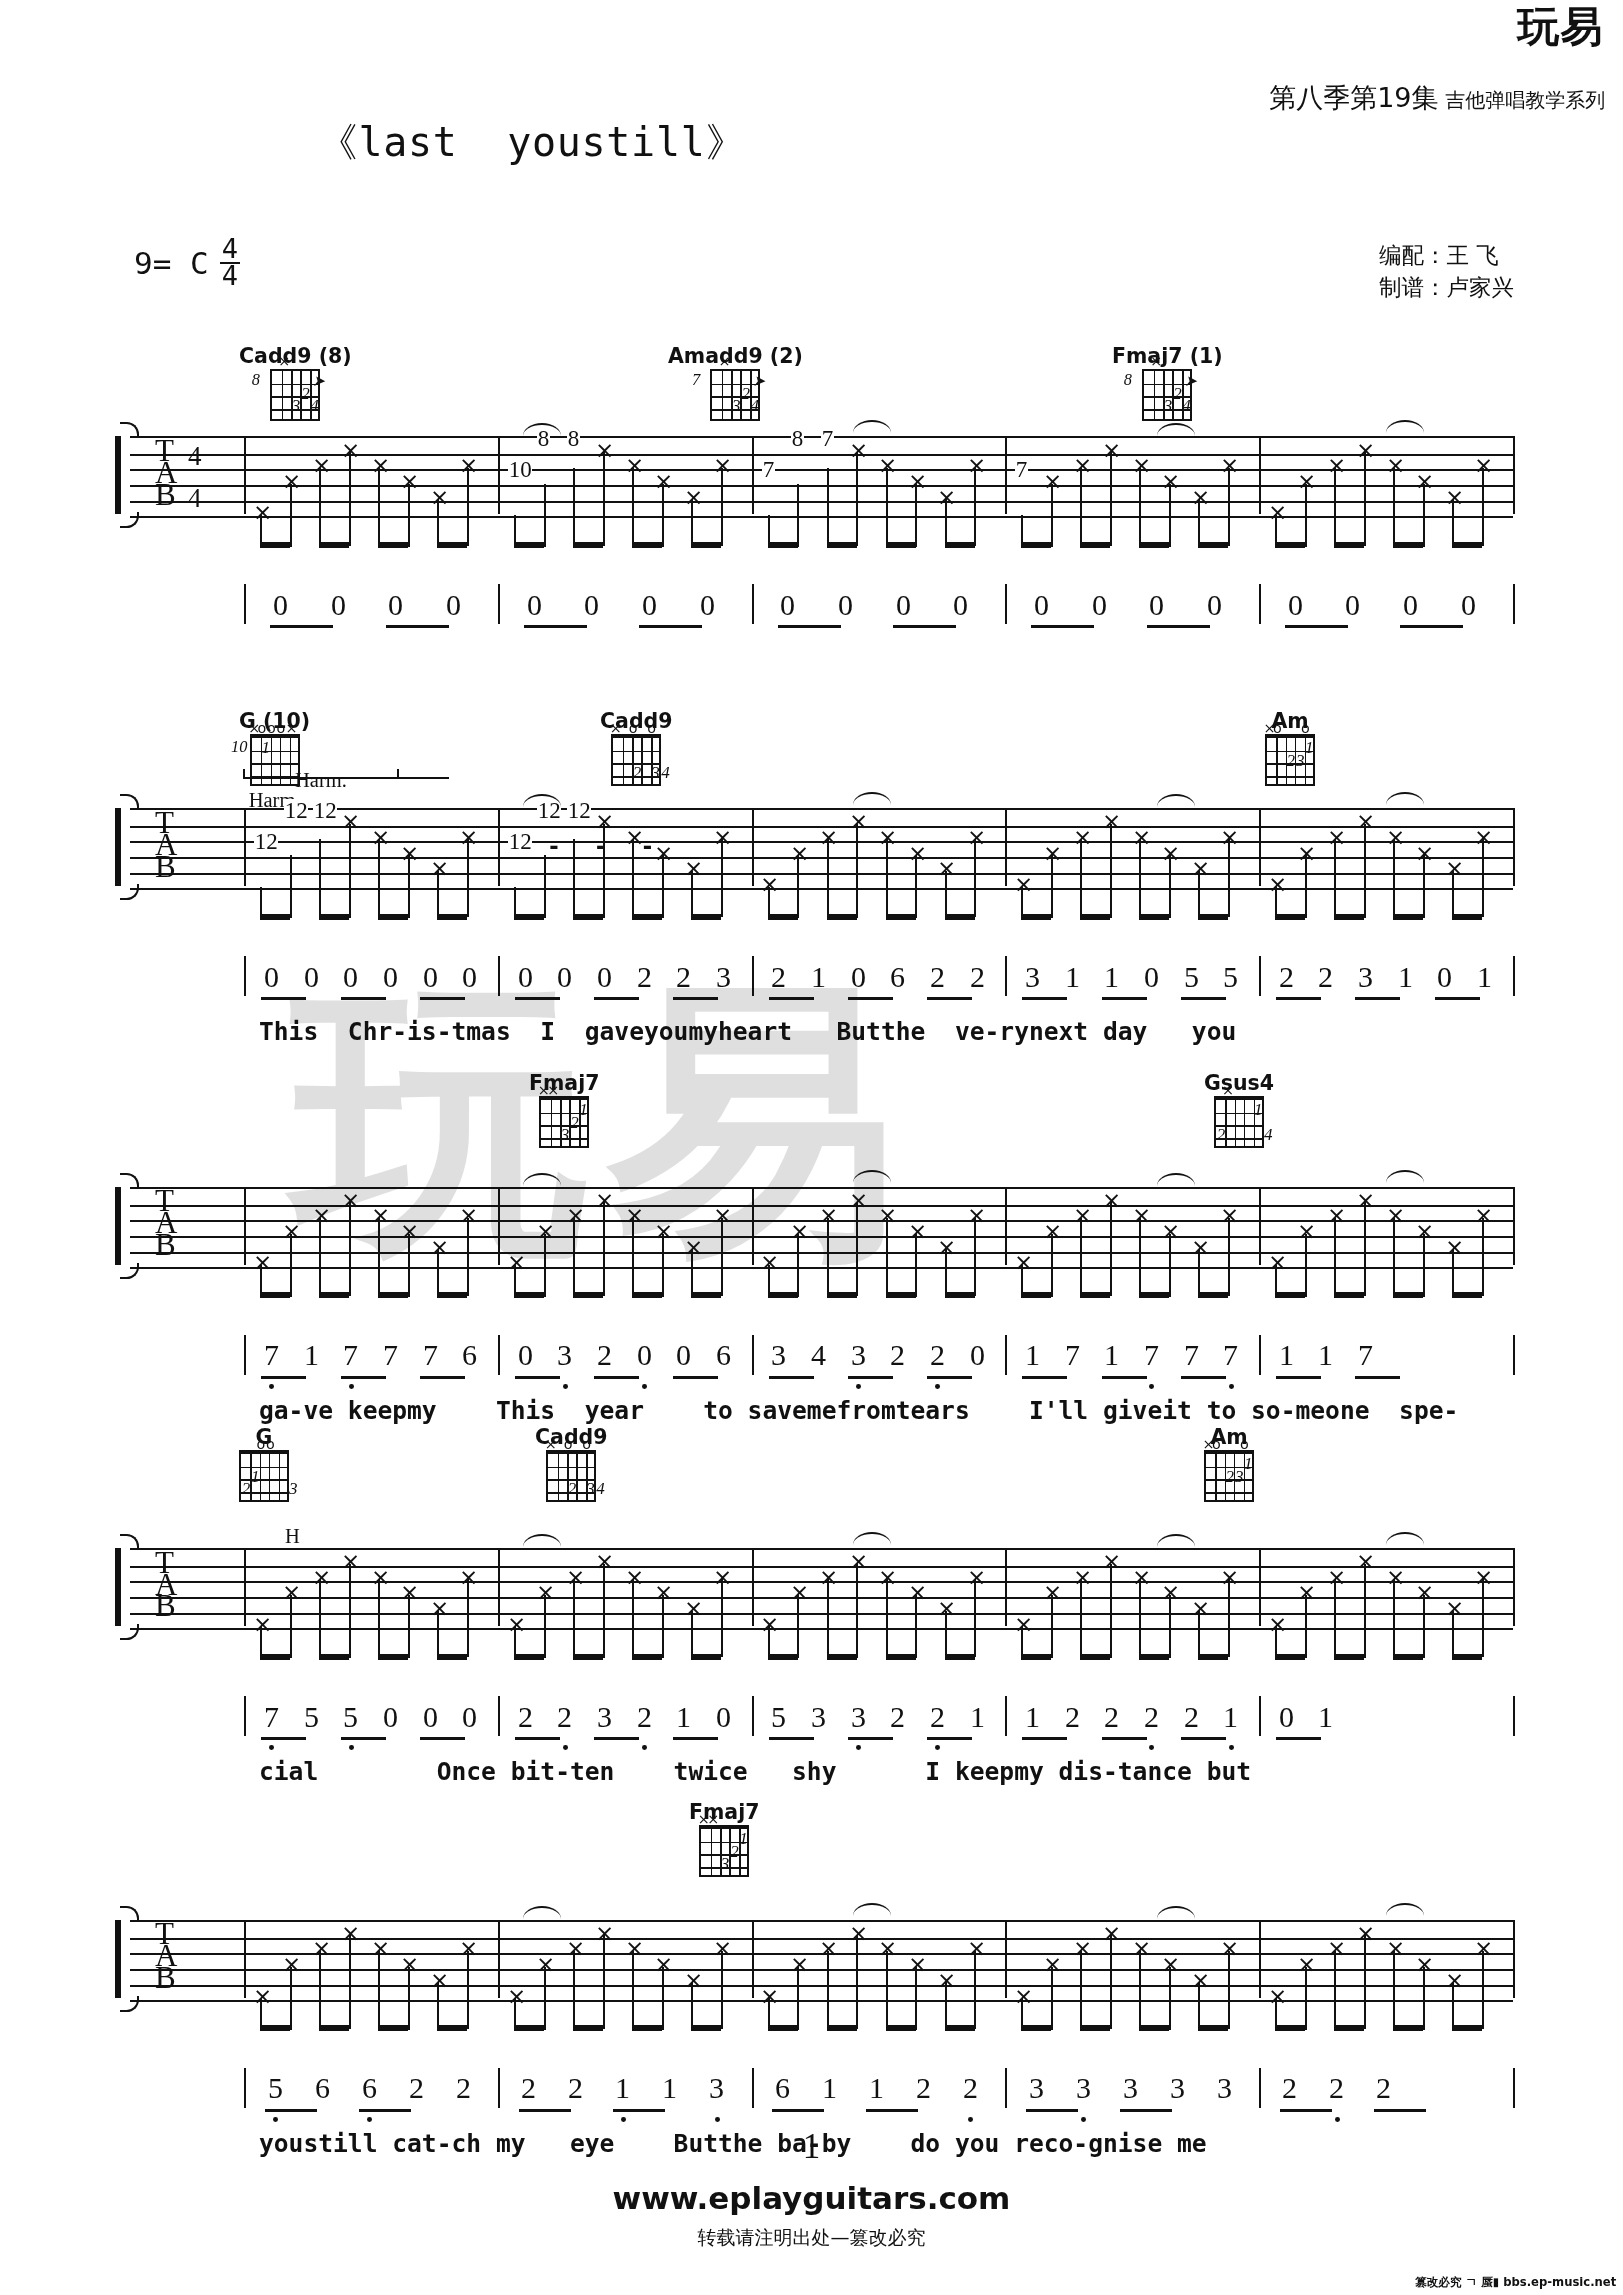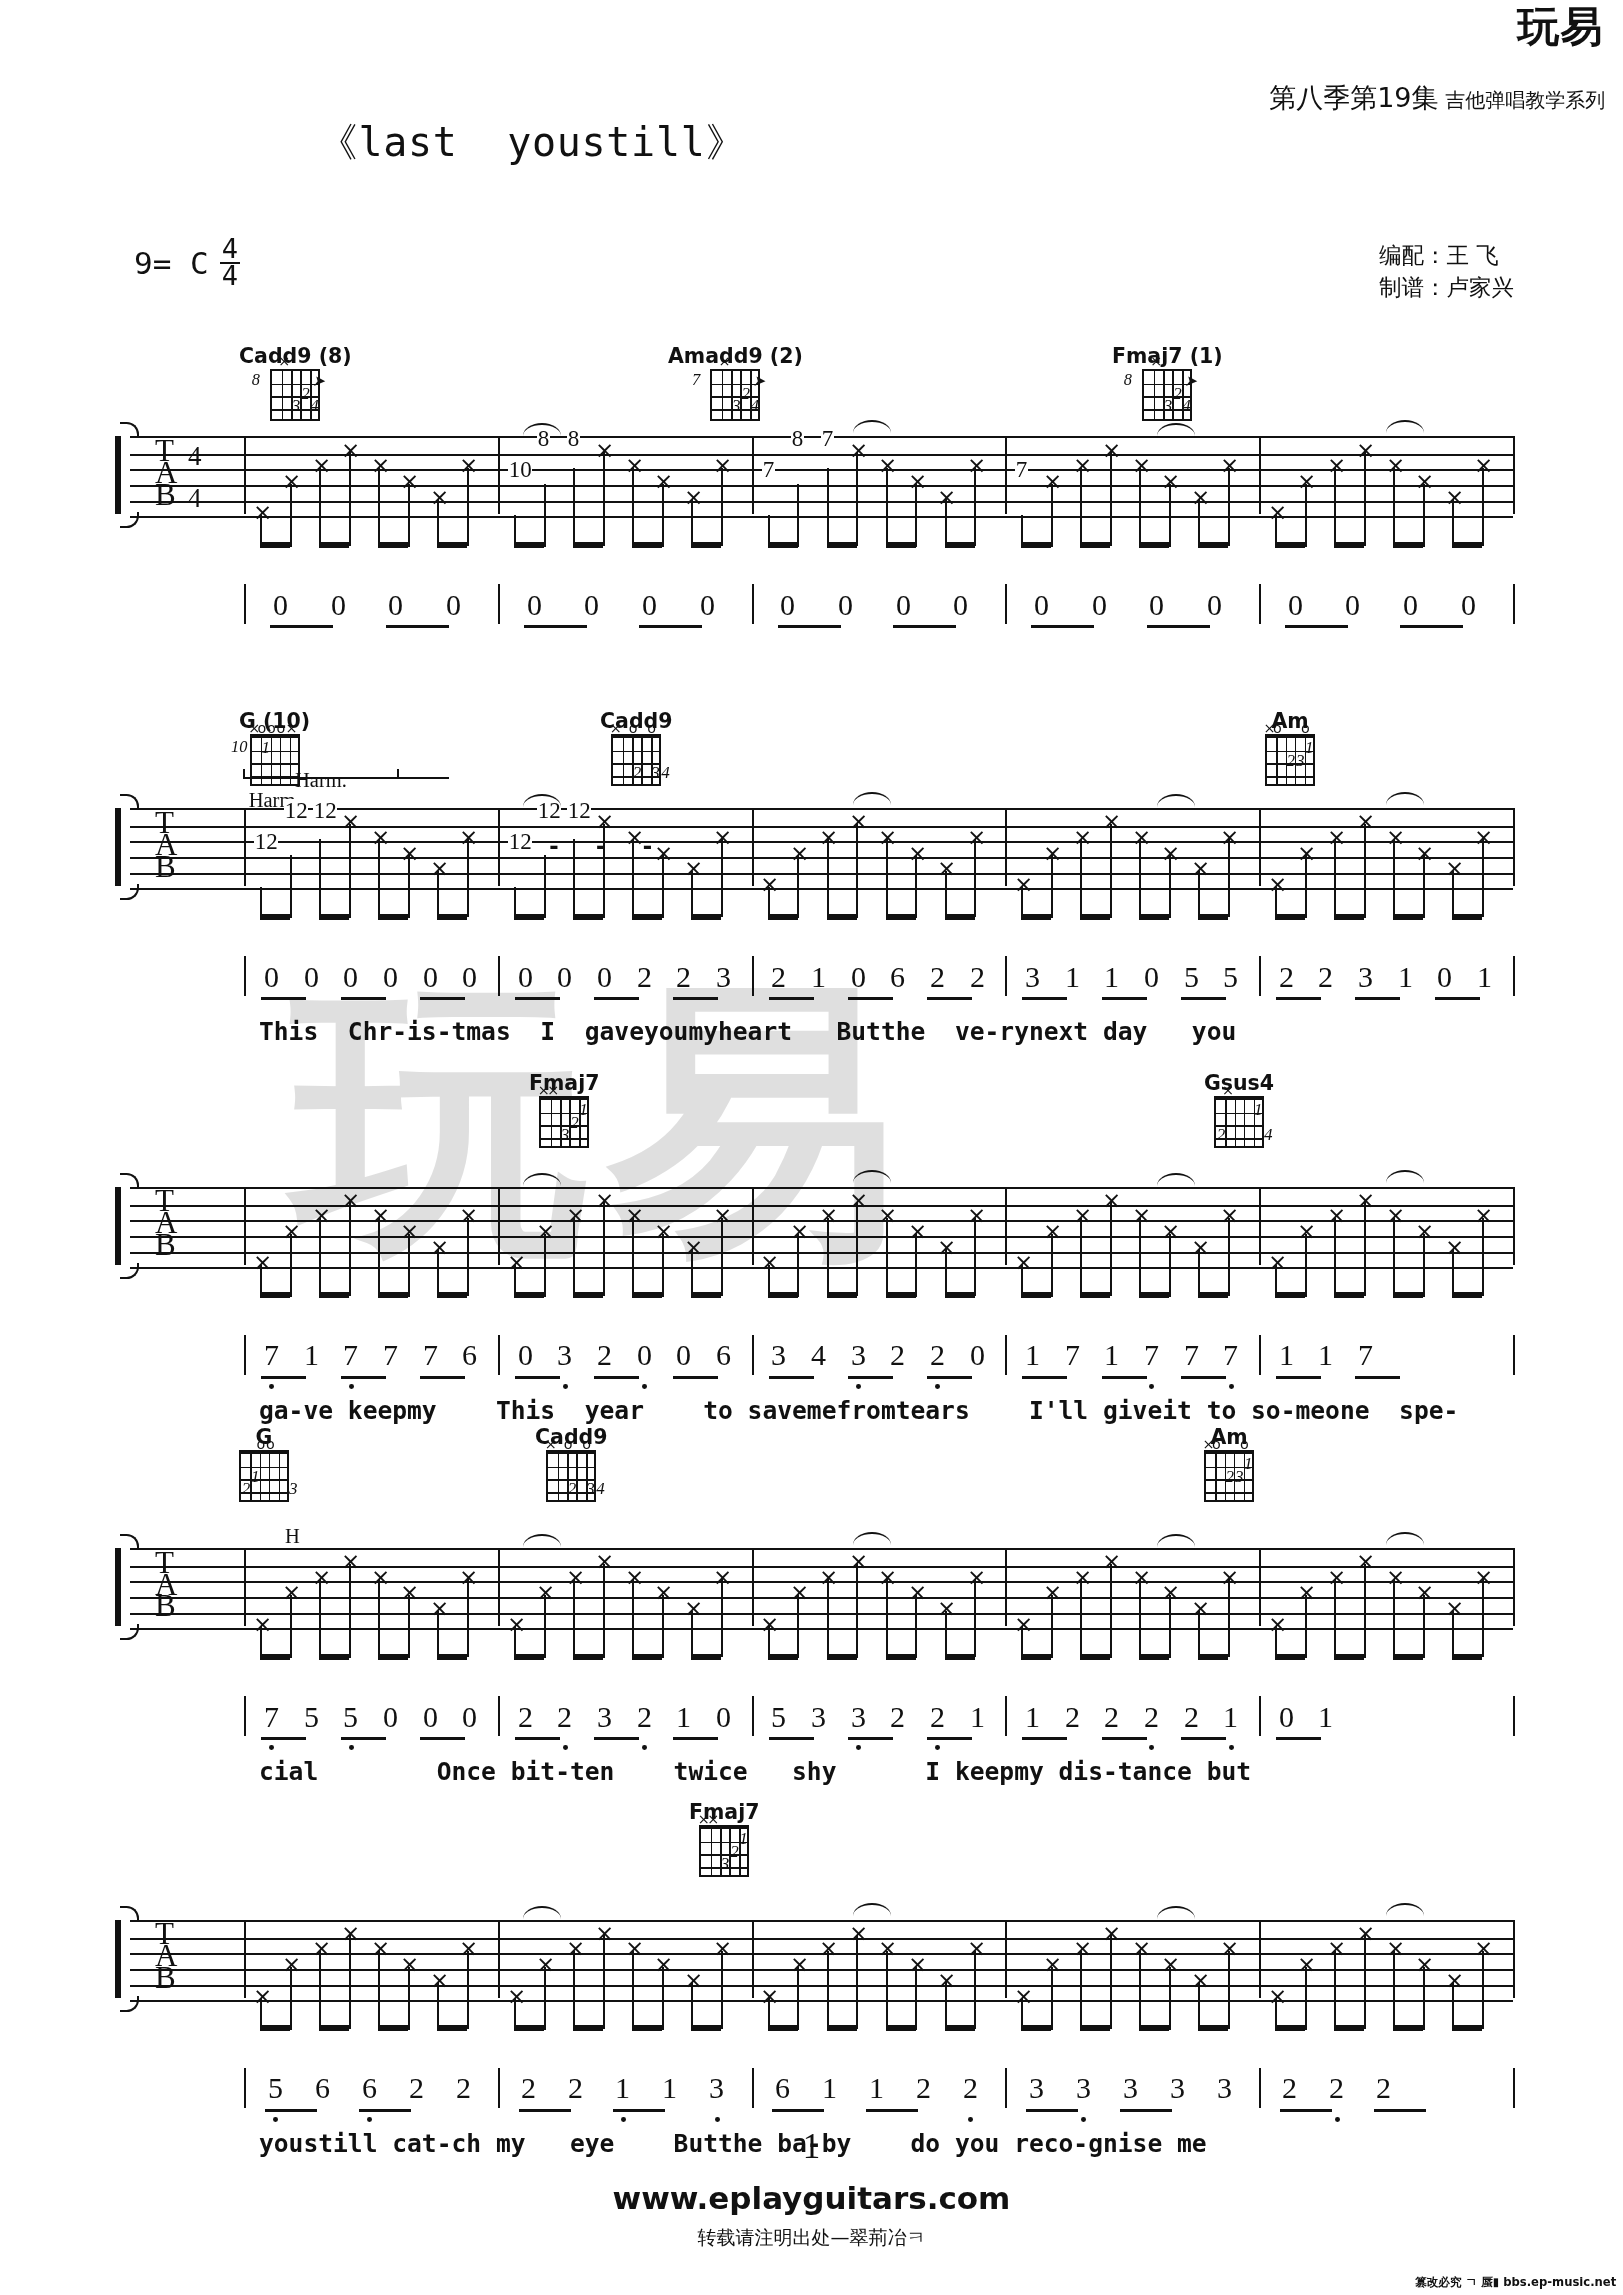--- a/index.html
+++ b/index.html
@@ -1189,15 +1189,15 @@
     <div class="nbar abs" style="left:498px;top:2068px;height:40px;"></div>
     <div class="nbar abs" style="left:752px;top:2068px;height:40px;"></div>
     <div class="nbar abs" style="left:1005px;top:2068px;height:40px;"></div>
     <div class="nbar abs" style="left:1259px;top:2068px;height:40px;"></div>
     <div class="nbar abs" style="left:1513px;top:2068px;height:40px;"></div>
     <div class="lyric abs" style="left:259px;top:2132px;">youstill cat-ch my   eye    Butthe ba-by    do you reco-gnise me</div>
   </div>
 
 <div class="abs" id="page-num">1</div>
 <div class="abs" id="site-url">www.eplayguitars.com</div>
-<div class="abs" id="copyright">转载请注明出处—翠荊冶ㅋ</div>
+<div class="abs" id="copyright">转载请注明出处—篡改必究</div>
 <div class="abs" id="corner-tag">篡改必究 ㄱ 蜃▮ bbs.ep-music.net</div>
 
 
 </body></html>

